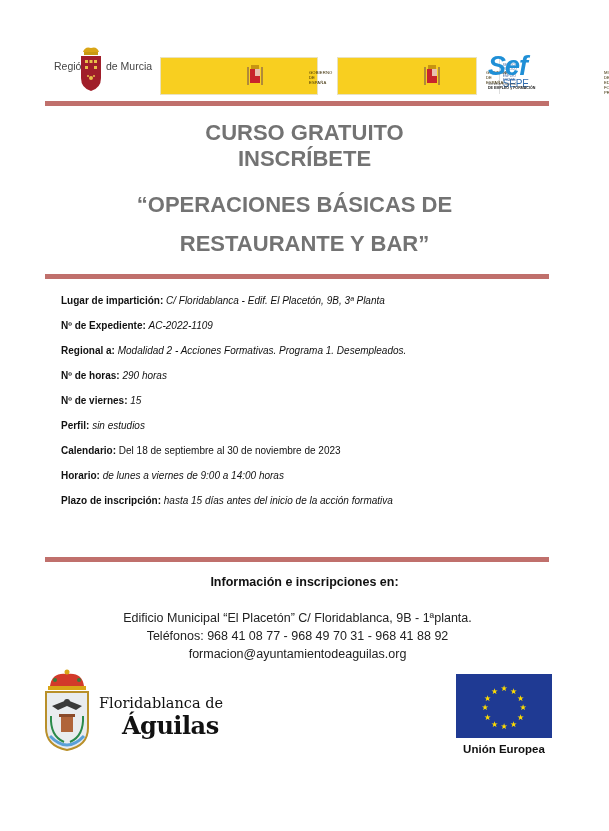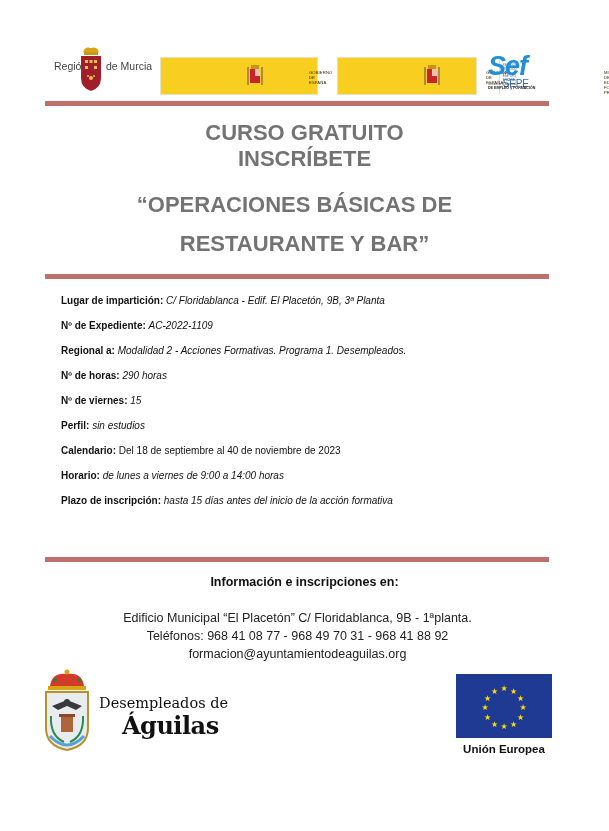--- a/index.html
+++ b/index.html
@@ -147,21 +147,21 @@
 
 <div class="divider d2"></div>
 
 <div class="details">
   <div class="row"><span class="k">Lugar de impartición:</span> <span class="v">C/ Floridablanca -  Edif. El Placetón, 9B, 3ª Planta</span></div>
   <div class="row"><span class="k">Nº de Expediente:</span> <span class="v">AC-2022-1109</span></div>
   <div class="row"><span class="k">Regional a:</span> <span class="v">Modalidad 2 -  Acciones Formativas. Programa 1. Desempleados.</span></div>
   <div class="row"><span class="k">Nº de horas:</span> <span class="v">290 horas</span></div>
   <div class="row"><span class="k">Nº de viernes:</span> <span class="v">15</span></div>
   <div class="row"><span class="k">Perfil:</span> <span class="v">sin estudios</span></div>
-  <div class="row"><span class="k">Calendario:</span> <span class="v plain">Del 18 de septiembre al 40 de noviembre de 2023</span></div>
+  <div class="row"><span class="k">Calendario:</span> <span class="v plain">Del 18 de septiembre al 30 de noviembre de 2023</span></div>
   <div class="row"><span class="k">Horario:</span> <span class="v">de lunes a viernes de 9:00 a 14:00 horas</span></div>
   <div class="row"><span class="k">Plazo de inscripción:</span> <span class="v">hasta 15 días antes del inicio de la acción formativa</span></div>
 </div>
 
 <div class="divider d3"></div>
 
 <div class="info-head">Información e inscripciones en:</div>
 <div class="info-line il1">Edificio Municipal “El Placetón” C/ Floridablanca, 9B - 1ªplanta.</div>
 <div class="info-line il2">Teléfonos: 968 41 08 77 - 968 49 70 31 - 968 41 88 92</div>
 <div class="info-line il3">formacion@ayuntamientodeaguilas.org</div>
@@ -175,21 +175,21 @@
       <circle cx="37" cy="12" r="2" fill="#3a7a3a"></circle>
     <path d="M4 24 H46 V60 Q46 78 25 82 Q4 78 4 60 Z" fill="#e9ecef" stroke="#b9902a" stroke-width="2"></path>
     <path d="M10 38 L25 32 L40 38 L34 42 L25 38 L16 42 Z" fill="#3a3a3a"></path>
     <circle cx="25" cy="34" r="3" fill="#3a3a3a"></circle>
     <rect x="19" y="48" width="12" height="16" fill="#b0643a"></rect>
     <rect x="17" y="46" width="16" height="3" fill="#8a4a2a"></rect>
     <path d="M9 48 Q8 68 22 74" fill="none" stroke="#2a8a4a" stroke-width="2"></path>
     <path d="M41 48 Q42 68 28 74" fill="none" stroke="#2a8a4a" stroke-width="2"></path>
     <path d="M8 68 Q25 86 42 68" fill="none" stroke="#5aa0d8" stroke-width="3"></path>
   </svg>
-  <span class="a1">Desempleados de</span>
+  <span class="a1">Floridablanca de</span>
   <span class="a2">Águilas</span>
 </div>
 
 <div class="abs eu">
   <svg viewBox="0 0 96 64">
     <g fill="#ffdd00" font-size="8" text-anchor="middle" font-family="DejaVu Sans, sans-serif">
       <text x="48" y="17">★</text>
       <text x="57.5" y="19.5">★</text>
       <text x="64.5" y="26.5">★</text>
       <text x="67" y="36">★</text>

